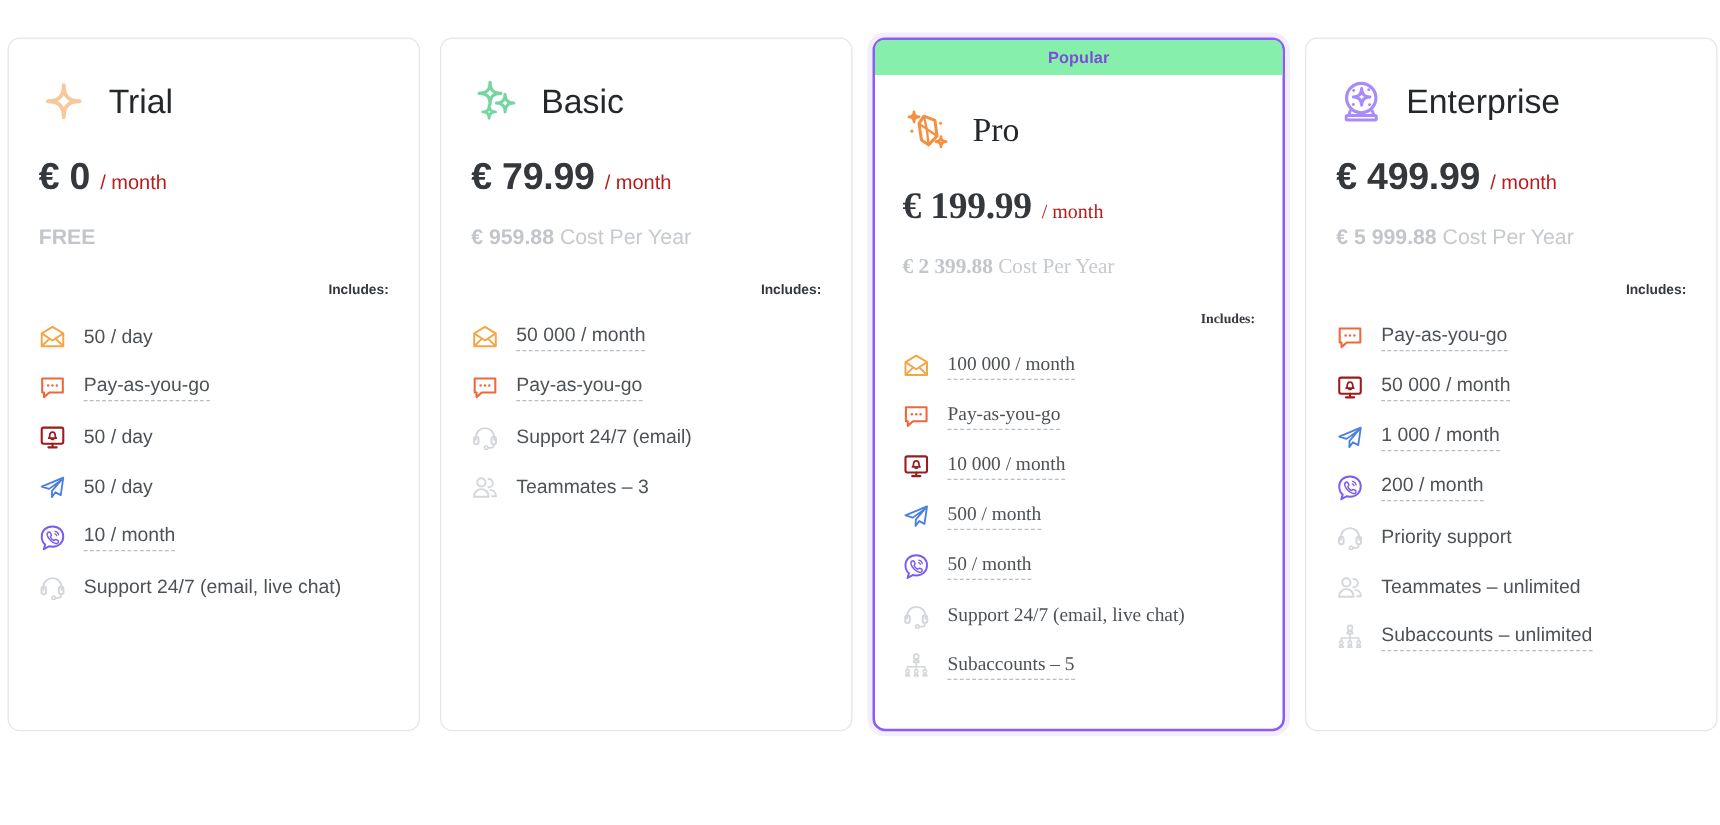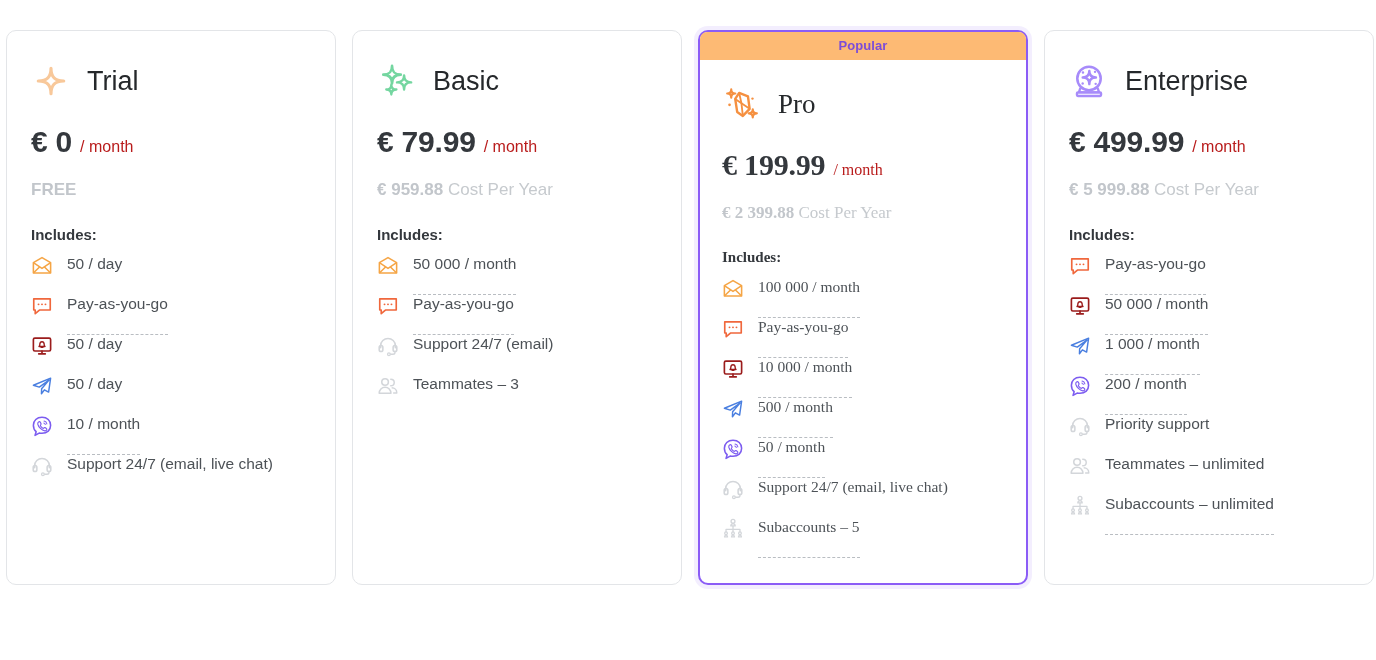--- a/index.html
+++ b/index.html
@@ -32,21 +32,21 @@
     padding-bottom: 14px;
   }
 
   .plan-card.featured {
     border: 2px solid #8b5cf6;
     box-shadow: 0 0 0 4px rgba(139, 92, 246, 0.10);
     padding-bottom: 16px;
   }
 
   .popular-badge {
-    background: #fdba74;
+    background: #86efac;
     color: #7c4dd8;
     font-size: 13px;
     font-weight: bold;
     text-align: center;
     padding: 6px 0 7px;
     border-radius: 7px 7px 0 0;
     letter-spacing: 0.1px;
   }
 
   .card-body { padding: 0 24px; }
@@ -102,33 +102,35 @@
     color: #c6cace;
     line-height: 1.2;
   }
   .price-sub .sub-amount {
     font-weight: bold;
     color: #c2c6cb;
   }
 
   .includes-label {
     margin-top: 26px;
-    font-size: 15px;
+    font-size: 11px;
     font-weight: bold;
     color: #34383d;
+    text-align: right;
   }
 
   .feature-list {
     list-style: none;
     margin: 12px 0 0;
     padding: 0;
   }
 
   .feature-item {
     display: flex;
+    align-items: center;
     gap: 14px;
     height: 40px;
   }
 
   .feature-icon {
     width: 22px;
     height: 22px;
     flex: none;
     display: flex;
     align-items: center;

